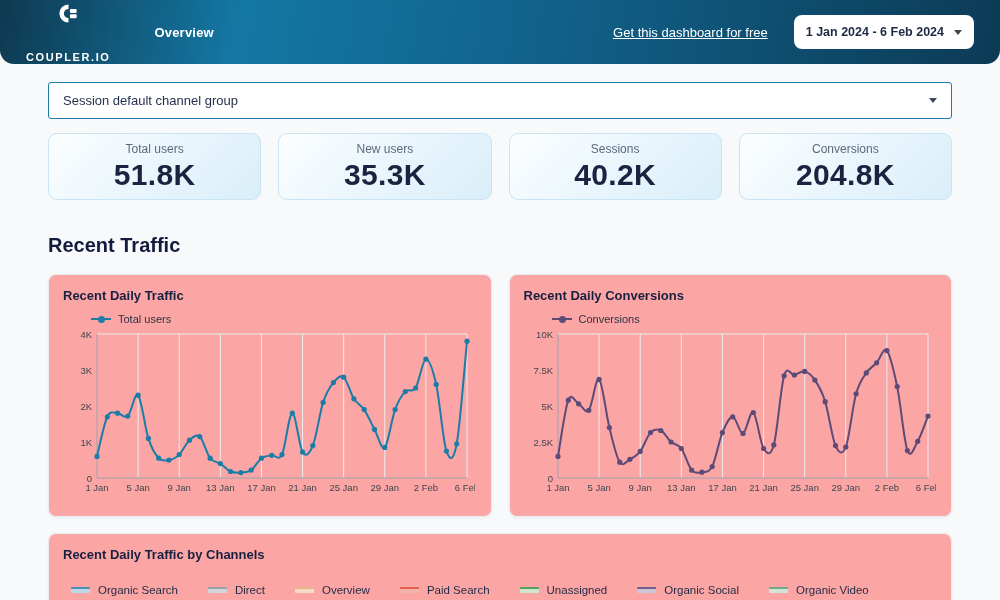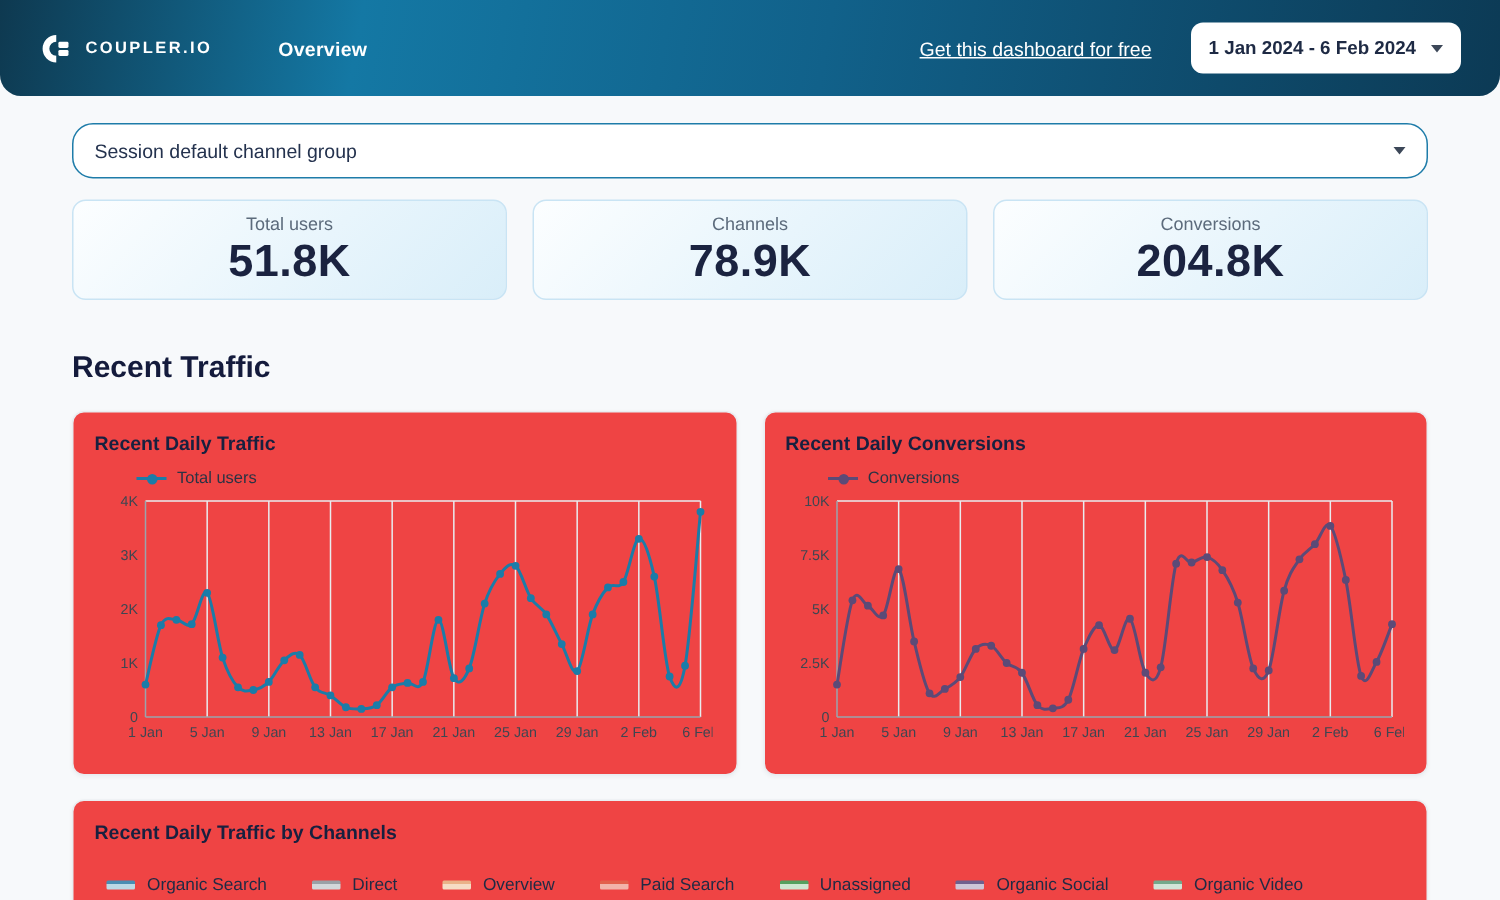--- a/index.html
+++ b/index.html
@@ -6,59 +6,59 @@
   html,body { width:1000px; height:600px; overflow:hidden; background:#f7f9fb;
     font-family:"Liberation Sans", sans-serif; }
   .page { width:1000px; height:600px; position:relative; }
 
   
   .header {
     height:64px; border-radius:0 0 14px 14px;
     background:linear-gradient(100deg,#0e3950 0%,#1478a4 24%,#11618a 55%,#0c3a55 100%);
     display:flex; align-items:center; padding:0 26px;
   }
-  .logo-wrap { display:flex; align-items:center; gap:8px; }
+  .logo-wrap { display:flex; align-items:center; gap:26px;flex-direction:column; }
   .logo-text { color:#ffffff; font-size:11px; font-weight:bold; letter-spacing:1.6px; }
   .page-title { color:#ffffff; font-size:13px; font-weight:bold; margin-left:44px; letter-spacing:.2px; }
   .header-right { margin-left:auto; display:flex; align-items:center; gap:26px; }
   .free-link { color:#ffffff; font-size:13px; text-decoration:underline; cursor:pointer; }
   .date-box {
     background:#ffffff; border-radius:8px; height:34px; min-width:178px;
     display:flex; align-items:center; justify-content:space-between;
     padding:0 12px; cursor:pointer;
   }
   .date-text { color:#1e2a44; font-size:12.5px; font-weight:bold; }
   .caret { width:0; height:0; border-left:4px solid transparent; border-right:4px solid transparent;
     border-top:5px solid #3c4758; margin-left:10px; }
 
   
   .filters { display:flex; gap:17px; margin:18px 48px 0; }
   .filter {
-    flex:1; height:37px; background:#ffffff; border:1.5px solid #1e7ca9; border-radius:14px;
+    flex:1; height:37px; background:#ffffff; border:1.5px solid #1e7ca9; border-radius:3px;
     display:flex; align-items:center; justify-content:space-between; padding:0 14px; cursor:pointer;
   }
   .filter-label { font-size:13px; color:#24324e; }
 
   
   .kpis { display:flex; gap:17px; margin:14px 48px 0; }
   .kpi {
     flex:1; height:67px; border:1px solid #c9e4f4; border-radius:9px;
     background:linear-gradient(135deg,#fcfeff 0%,#e8f5fc 55%,#d9eef9 100%);
     display:flex; flex-direction:column; align-items:center; justify-content:center; gap:2px;
   }
   .kpi-label { font-size:12px; color:#5c6b7c; }
   .kpi-value { font-size:30px; font-weight:bold; color:#1b2340; letter-spacing:.3px; }
 
   
   .section-title { margin:34px 48px 0; font-size:20px; font-weight:bold; color:#141b3c; }
 
   
   .charts-row { display:flex; gap:17px; margin:17px 48px 0; }
   .card {
-    background:#ef4444; border:1px solid #e9edf1; border-radius:8px;
+    background:#fca5a5; border:1px solid #e9edf1; border-radius:8px;
     box-shadow:0 1px 3px rgba(20,40,60,.05); padding:13px 14px 8px;
   }
   .chart-card { flex:1; height:243px; }
   .card-title { font-size:13px; font-weight:bold; color:#18203f; }
   .chart-legend { display:flex; align-items:center; gap:7px; margin:10px 0 0 28px; height:12px; }
   .legend-marker { position:relative; width:20px; height:2px; }
   .legend-marker::after { content:""; position:absolute; left:7px; top:-2.5px; width:7px; height:7px; border-radius:50%; background:inherit; }
   .legend-label { font-size:11px; color:#2b3344; }
   .chart-svg-wrap { margin-top:2px; }
 
@@ -101,22 +101,26 @@
       <span class="caret"></span>
     </div>
   </div>
 
   <div class="kpis">
     <div class="kpi">
       <span class="kpi-label">Total users</span>
       <span class="kpi-value">51.8K</span>
     </div>
     <div class="kpi">
-      <span class="kpi-label">Channels</span>
-      <span class="kpi-value">78.9K</span>
+      <span class="kpi-label">New users</span>
+      <span class="kpi-value">35.3K</span>
+    </div>
+    <div class="kpi">
+      <span class="kpi-label">Sessions</span>
+      <span class="kpi-value">40.2K</span>
     </div>
     <div class="kpi">
       <span class="kpi-label">Conversions</span>
       <span class="kpi-value">204.8K</span>
     </div>
   </div>
 
   <div class="section-title">Recent Traffic</div>
 
   <div class="charts-row">

